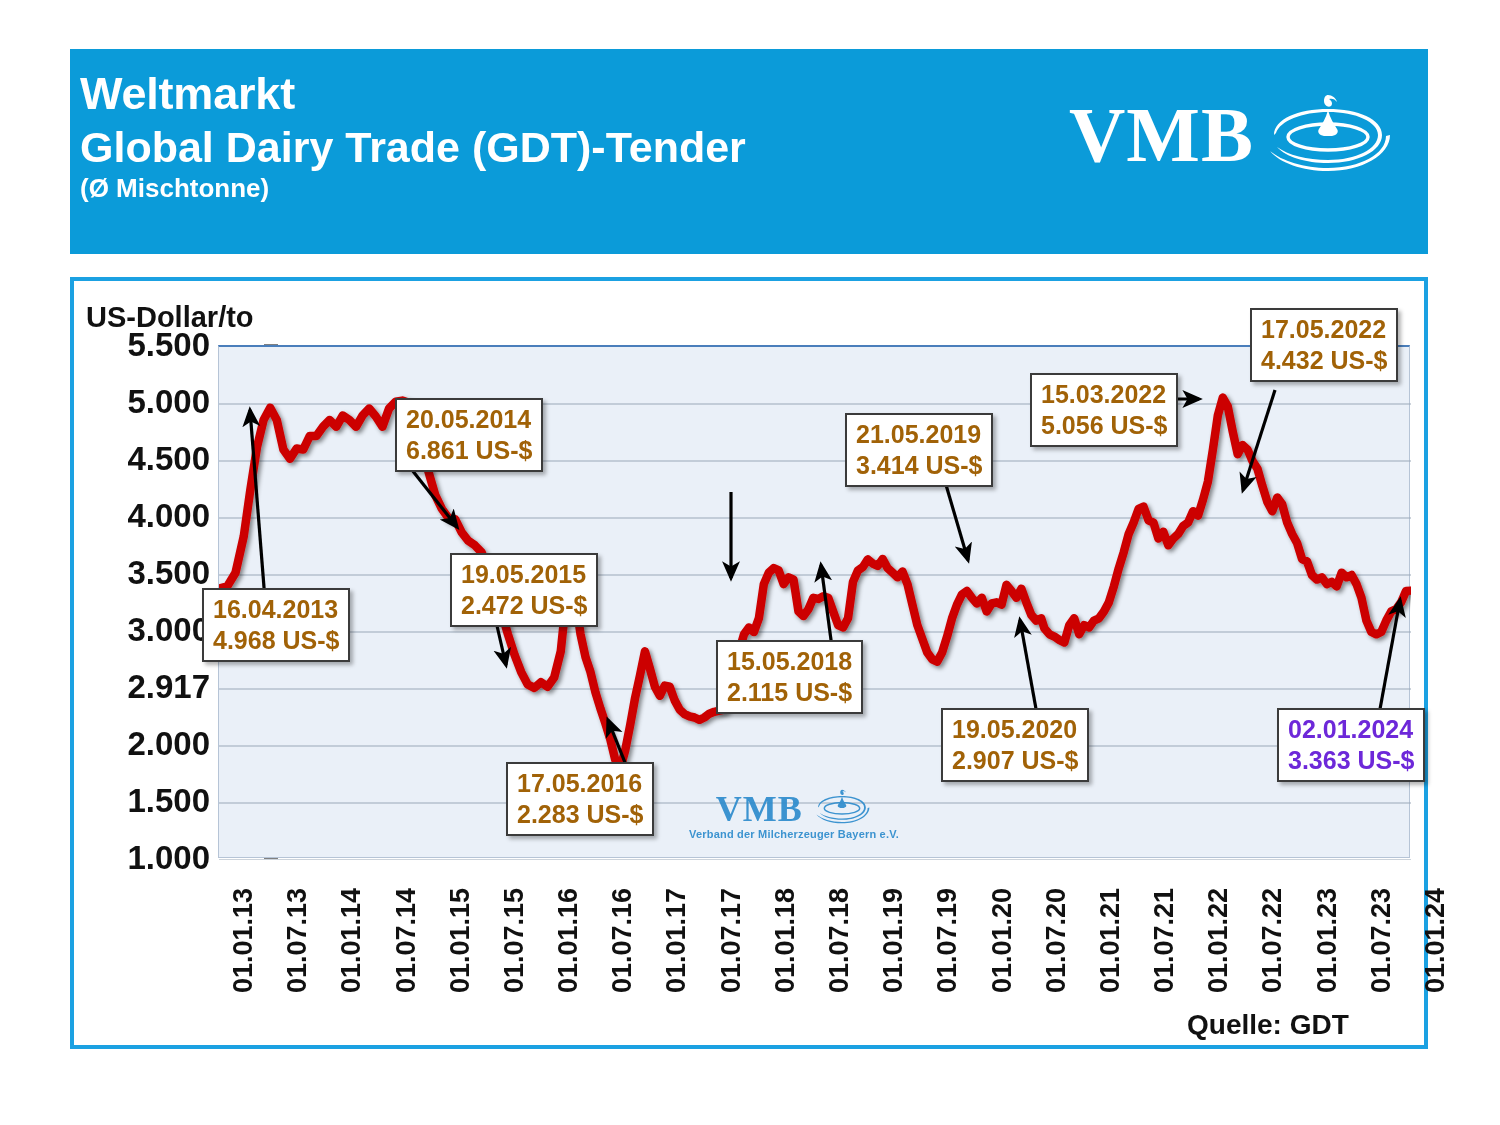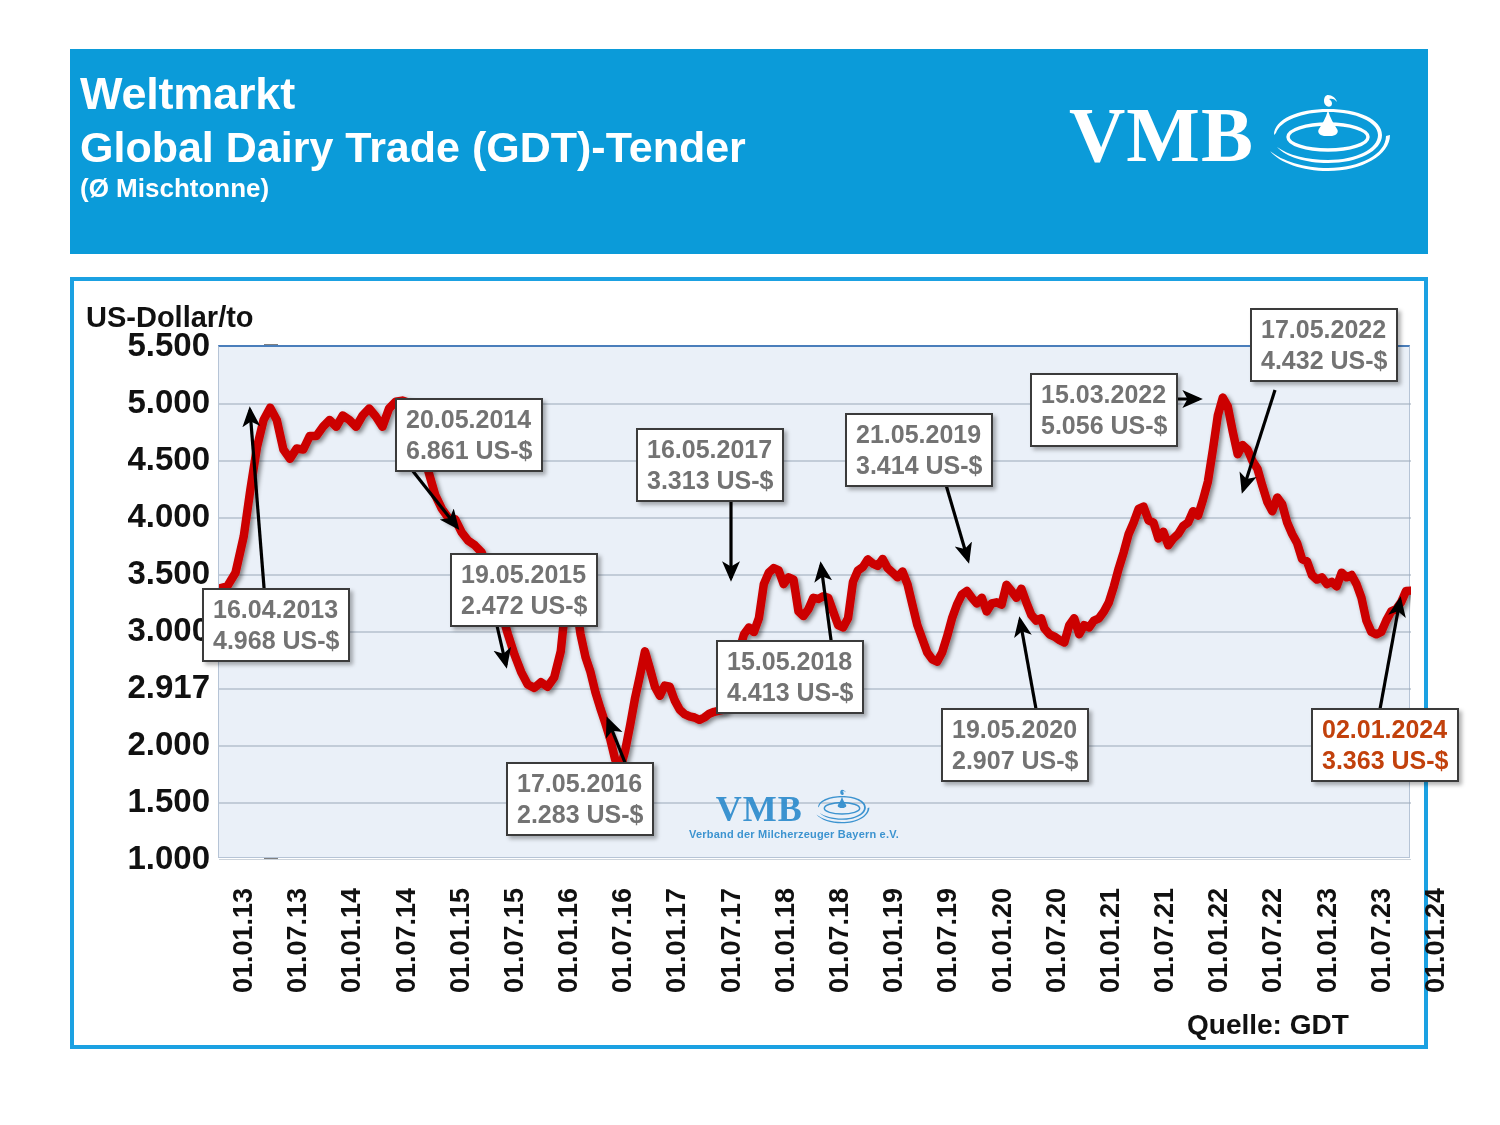--- a/index.html
+++ b/index.html
@@ -88,26 +88,26 @@
     transform: rotate(-90deg);
     white-space: nowrap;
   }
 
   
   .callout {
     position: absolute;
     background: #ffffff;
     border: 2px solid #3b3b3b;
     padding: 4px 9px 5px 9px;
-    font-size: 25px; font-weight: bold; color: #737373;
+    font-size: 25px; font-weight: bold; color: #a16207;
     line-height: 1.22;
     box-shadow: 3px 3px 4px rgba(0,0,0,0.30);
     white-space: nowrap;
   }
-  .callout.red { color: #c2410c; margin-left: 34px; }
+  .callout.red { color: #6d28d9; }
   .callout div { display: block; }
 
   
   .watermark {
     position: absolute; left: 688px; top: 786px;
     text-align: center; color: #2e8ccd;
     pointer-events: none; opacity: 0.92;
   }
   .wm-word {
     font-family: "Liberation Serif", serif;
@@ -271,28 +271,24 @@
   <div class="callout" style="left:450px; top:553px;">
     <div>19.05.2015</div>
     <div>2.472 US-$</div>
   </div>
 
   <div class="callout" style="left:506px; top:762px;">
     <div>17.05.2016</div>
     <div>2.283 US-$</div>
   </div>
 
-  <div class="callout" style="left:636px; top:428px;">
-    <div>16.05.2017</div>
-    <div>3.313 US-$</div>
-  </div>
 
   <div class="callout" style="left:716px; top:640px;">
     <div>15.05.2018</div>
-    <div>4.413 US-$</div>
+    <div>2.115 US-$</div>
   </div>
 
   <div class="callout" style="left:845px; top:413px;">
     <div>21.05.2019</div>
     <div>3.414 US-$</div>
   </div>
 
   <div class="callout" style="left:941px; top:708px;">
     <div>19.05.2020</div>
     <div>2.907 US-$</div>

